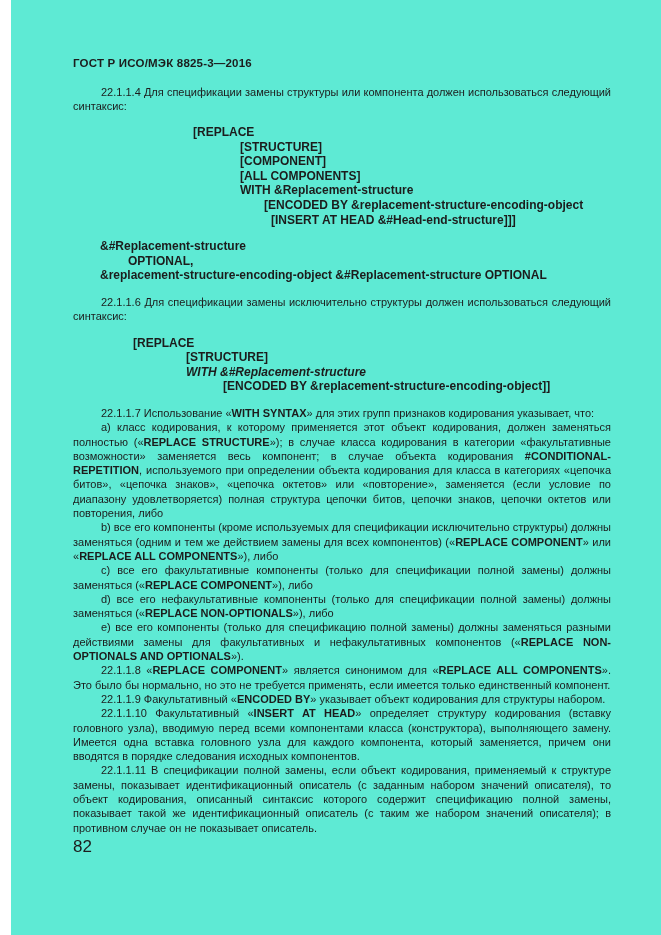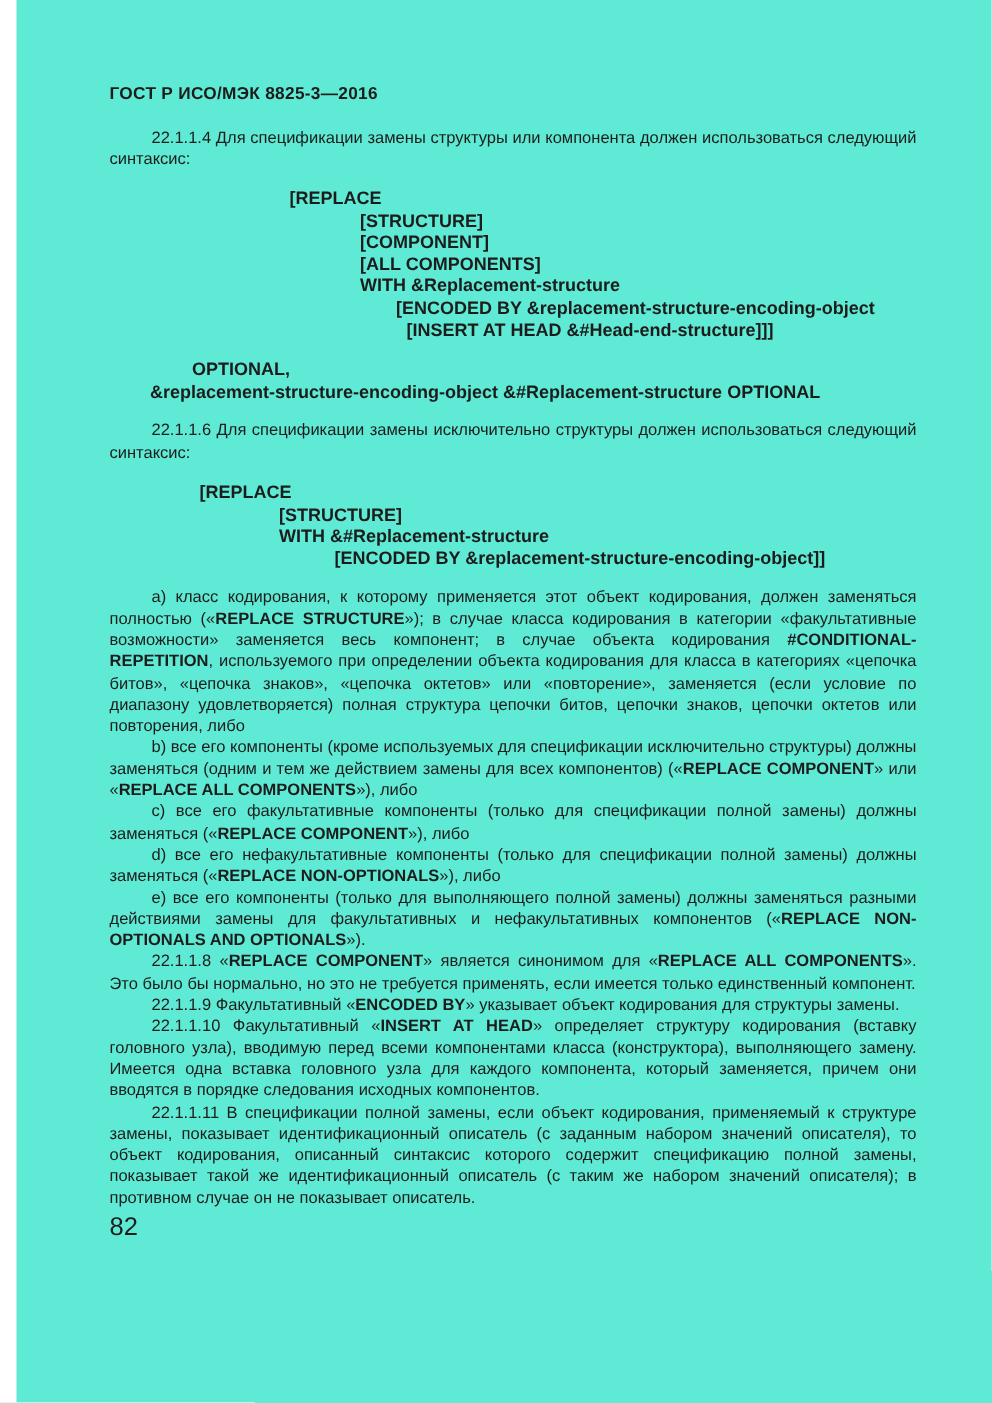--- a/index.html
+++ b/index.html
@@ -65,36 +65,38 @@
         <div class="code">
           <div class="code-line" style="margin-left: 120px;">[REPLACE</div>
           <div class="code-line" style="margin-left: 167px;">[STRUCTURE]</div>
           <div class="code-line" style="margin-left: 167px;">[COMPONENT]</div>
           <div class="code-line" style="margin-left: 167px;">[ALL COMPONENTS]</div>
           <div class="code-line" style="margin-left: 167px;">WITH &amp;Replacement-structure</div>
           <div class="code-line" style="margin-left: 167px; padding-left: 24px;">[ENCODED BY &amp;replacement-structure-encoding-object</div>
           <div class="code-line" style="margin-left: 198px;">[INSERT AT HEAD &amp;#Head-end-structure]]]</div>
         </div>
         <div class="code">
+          <div class="code-line" style="margin-left: 27px;">&amp;#Replacement-structure</div>
           <div class="code-line" style="margin-left: 55px;">OPTIONAL,</div>
           <div class="code-line" style="margin-left: 27px;">&amp;replacement-structure-encoding-object &amp;#Replacement-structure OPTIONAL</div>
         </div>
         <p class="para"><span>22.1.1.6 Для спецификации замены исключительно структуры должен использоваться следующий синтаксис:</span></p>
         <div class="code">
           <div class="code-line" style="margin-left: 60px;">[REPLACE</div>
           <div class="code-line" style="margin-left: 113px;">[STRUCTURE]</div>
-          <div class="code-line" style="margin-left: 113px;">WITH &amp;#Replacement-structure</div>
+          <div class="code-line" style="margin-left: 113px; font-style: italic;">WITH &amp;#Replacement-structure</div>
           <div class="code-line" style="margin-left: 150px;">[ENCODED BY &amp;replacement-structure-encoding-object]]</div>
         </div>
+        <p class="para"><span>22.1.1.7 Использование «</span><b>WITH SYNTAX</b><span>» для этих групп признаков кодирования указывает, что:</span></p>
         <p class="para"><span>a) класс кодирования, к которому применяется этот объект кодирования, должен заменяться полностью («</span><b>REPLACE STRUCTURE</b><span>»); в случае класса кодирования в категории «факультативные возможности» заменяется весь компонент; в случае объекта кодирования </span><b>#CONDITIONAL-REPETITION</b><span>, используемого при определении объекта кодирования для класса в категориях «цепочка битов», «цепочка знаков», «цепочка октетов» или «повторение», заменяется (если условие по диапазону удовлетворяется) полная структура цепочки битов, цепочки знаков, цепочки октетов или повторения, либо</span></p>
         <p class="para"><span>b) все его компоненты (кроме используемых для спецификации исключительно структуры) должны заменяться (одним и тем же действием замены для всех компонентов) («</span><b>REPLACE COMPONENT</b><span>» или «</span><b>REPLACE ALL COMPONENTS</b><span>»), либо</span></p>
         <p class="para"><span>c) все его факультативные компоненты (только для спецификации полной замены) должны заменяться («</span><b>REPLACE COMPONENT</b><span>»), либо</span></p>
         <p class="para"><span>d) все его нефакультативные компоненты (только для спецификации полной замены) должны заменяться («</span><b>REPLACE NON-OPTIONALS</b><span>»), либо</span></p>
-        <p class="para"><span>e) все его компоненты (только для выполняющего полной замены) должны заменяться разными действиями замены для факультативных и нефакультативных компонентов («</span><b>REPLACE NON-OPTIONALS AND OPTIONALS</b><span>»).</span></p>
+        <p class="para"><span>e) все его компоненты (только для спецификацию полной замены) должны заменяться разными действиями замены для факультативных и нефакультативных компонентов («</span><b>REPLACE NON-OPTIONALS AND OPTIONALS</b><span>»).</span></p>
         <p class="para"><span>22.1.1.8 «</span><b>REPLACE COMPONENT</b><span>» является синонимом для «</span><b>REPLACE ALL COMPONENTS</b><span>». Это было бы нормально, но это не требуется применять, если имеется только единственный компонент.</span></p>
-        <p class="para"><span>22.1.1.9 Факультативный «</span><b>ENCODED BY</b><span>» указывает объект кодирования для структуры замены.</span></p>
+        <p class="para"><span>22.1.1.9 Факультативный «</span><b>ENCODED BY</b><span>» указывает объект кодирования для структуры набором.</span></p>
         <p class="para"><span>22.1.1.10 Факультативный «</span><b>INSERT AT HEAD</b><span>» определяет структуру кодирования (вставку головного узла), вводимую перед всеми компонентами класса (конструктора), выполняющего замену. Имеется одна вставка головного узла для каждого компонента, который заменяется, причем они вводятся в порядке следования исходных компонентов.</span></p>
         <p class="para"><span>22.1.1.11 В спецификации полной замены, если объект кодирования, применяемый к структуре замены, показывает идентификационный описатель (с заданным набором значений описателя), то объект кодирования, описанный синтаксис которого содержит спецификацию полной замены, показывает такой же идентификационный описатель (с таким же набором значений описателя); в противном случае он не показывает описатель.</span></p>
       </div>
 
     <div class="page-number">82</div>
   </div>
 </div>
 
 </body></html>

